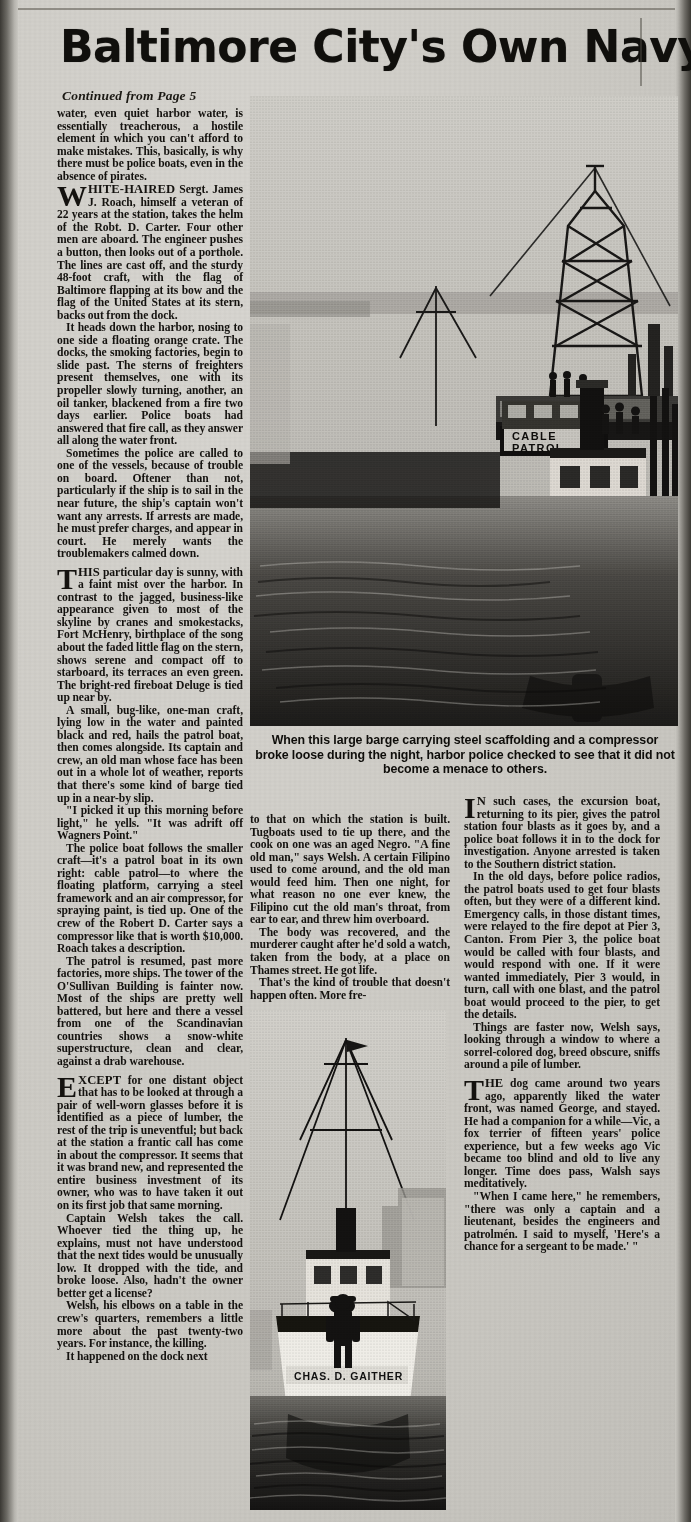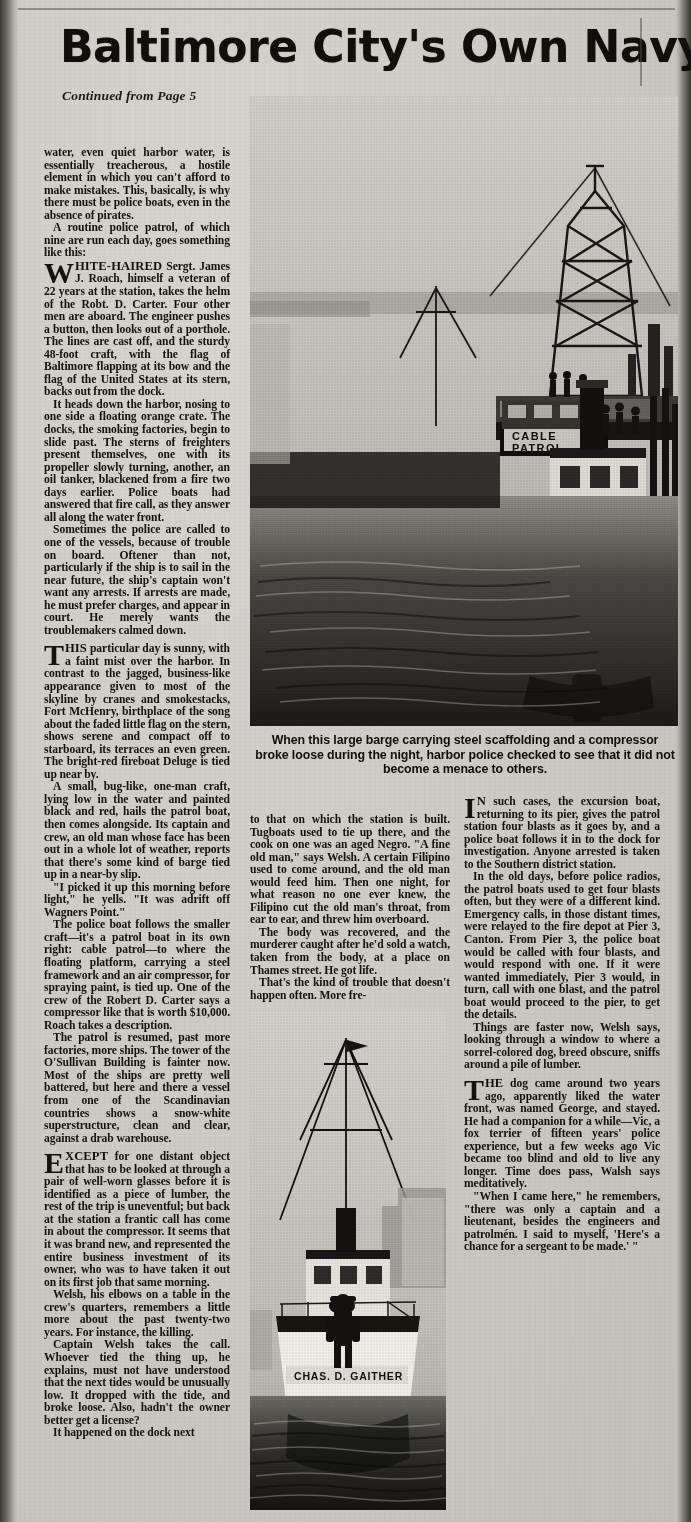--- a/index.html
+++ b/index.html
@@ -65,21 +65,21 @@
   .dc > .cap{
     float:left;
     font-family:"Liberation Serif", serif;
     font-weight:bold;
     font-size:30px;
     line-height:24px;
     padding:1px 1px 0 0;
     margin-right:0px;
   }
 
-  .c1{left:44px;top:108px;width:186px;margin-top:39px;}
+  .c1{left:57px;top:108px;width:186px;}
   .c2{left:250px;top:814px;width:200px;}
   .c3{left:464px;top:790px;width:196px;}
 
   
   .photo{position:absolute;overflow:hidden;background:#bdbbb5;}
   .photo svg{display:block;}
   .caption{
     position:absolute;left:255px;top:733px;width:420px;
     font-family:"Liberation Sans", sans-serif;
     font-weight:bold;font-size:12.4px;line-height:14.6px;
@@ -344,34 +344,33 @@
       <g fill="#aaa8a2" opacity=".85">
         <rect x="0" y="300" width="22" height="60"></rect>
       </g>
       <rect x="0" y="0" width="196" height="500" fill="url(#halft)"></rect>
     </svg>
     <div class="grainy"></div>
   </div>
 
   <div class="col c1">
     <p>water, even quiet harbor water, is essentially treacherous, a hostile element in which you can't afford to make mistakes. This, basically, is why there must be police boats, even in the absence of pirates.</p>
-    <p>A routine police patrol, of which nine are run each day, goes something like this:</p>
     <p class="dc noind"><span class="cap">W</span><span style="font-size: 12.6px; letter-spacing: 0.1px;">HITE-HAIRED</span><span> Sergt. James J. Roach, himself a veteran of 22 years at the station, takes the helm of the Robt. D. Carter. Four other men are aboard. The engineer pushes a button, then looks out of a porthole. The lines are cast off, and the sturdy 48-foot craft, with the flag of Baltimore flapping at its bow and the flag of the United States at its stern, backs out from the dock.</span></p>
     <p>It heads down the harbor, nosing to one side a floating orange crate. The docks, the smoking factories, begin to slide past. The sterns of freighters present themselves, one with its propeller slowly turning, another, an oil tanker, blackened from a fire two days earlier. Police boats had answered that fire call, as they answer all along the water front.</p>
     <p>Sometimes the police are called to one of the vessels, because of trouble on board. Oftener than not, particularly if the ship is to sail in the near future, the ship's captain won't want any arrests. If arrests are made, he must prefer charges, and appear in court. He merely wants the troublemakers calmed down.</p>
     <div class="gap"></div>
     <p class="dc noind"><span class="cap">T</span><span style="font-size: 12.6px; letter-spacing: 0.1px;">HIS</span><span> particular day is sunny, with a faint mist over the harbor. In contrast to the jagged, business-like appearance given to most of the skyline by cranes and smokestacks, Fort McHenry, birthplace of the song about the faded little flag on the stern, shows serene and compact off to starboard, its terraces an even green. The bright-red fireboat Deluge is tied up near by.</span></p>
     <p>A small, bug-like, one-man craft, lying low in the water and painted black and red, hails the patrol boat, then comes alongside. Its captain and crew, an old man whose face has been out in a whole lot of weather, reports that there's some kind of barge tied up in a near-by slip.</p>
     <p>"I picked it up this morning before light," he yells. "It was adrift off Wagners Point."</p>
     <p>The police boat follows the smaller craft—it's a patrol boat in its own right: cable patrol—to where the floating platform, carrying a steel framework and an air compressor, for spraying paint, is tied up. One of the crew of the Robert D. Carter says a compressor like that is worth $10,000. Roach takes a description.</p>
     <p>The patrol is resumed, past more factories, more ships. The tower of the O'Sullivan Building is fainter now. Most of the ships are pretty well battered, but here and there a vessel from one of the Scandinavian countries shows a snow-white superstructure, clean and clear, against a drab warehouse.</p>
     <div class="gap"></div>
     <p class="dc noind"><span class="cap">E</span><span style="font-size: 12.6px; letter-spacing: 0.1px;">XCEPT</span><span> for one distant object that has to be looked at through a pair of well-worn glasses before it is identified as a piece of lumber, the rest of the trip is uneventful; but back at the station a frantic call has come in about the compressor. It seems that it was brand new, and represented the entire business investment of its owner, who was to have taken it out on its first job that same morning.</span></p>
+    <p>Captain Welsh takes the call. Whoever tied the thing up, he explains, must not have understood that the next tides would be unusually low. It dropped with the tide, and broke loose. Also, hadn't the owner better get a license?</p>
     <p>Welsh, his elbows on a table in the crew's quarters, remembers a little more about the past twenty-two years. For instance, the killing.</p>
-    <p>Captain Welsh takes the call. Whoever tied the thing up, he explains, must not have understood that the next tides would be unusually low. It dropped with the tide, and broke loose. Also, hadn't the owner better get a license?</p>
     <p>It happened on the dock next</p>
   </div>
 
   <div class="col c2">
     <p class="noind">to that on which the station is built. Tugboats used to tie up there, and the cook on one was an aged Negro. "A fine old man," says Welsh. A certain Filipino used to come around, and the old man would feed him. Then one night, for what reason no one ever knew, the Filipino cut the old man's throat, from ear to ear, and threw him overboard.</p>
     <p>The body was recovered, and the murderer caught after he'd sold a watch, taken from the body, at a place on Thames street. He got life.</p>
     <p>That's the kind of trouble that doesn't happen often. More fre-</p>
   </div>
 
   <div class="col c3">

